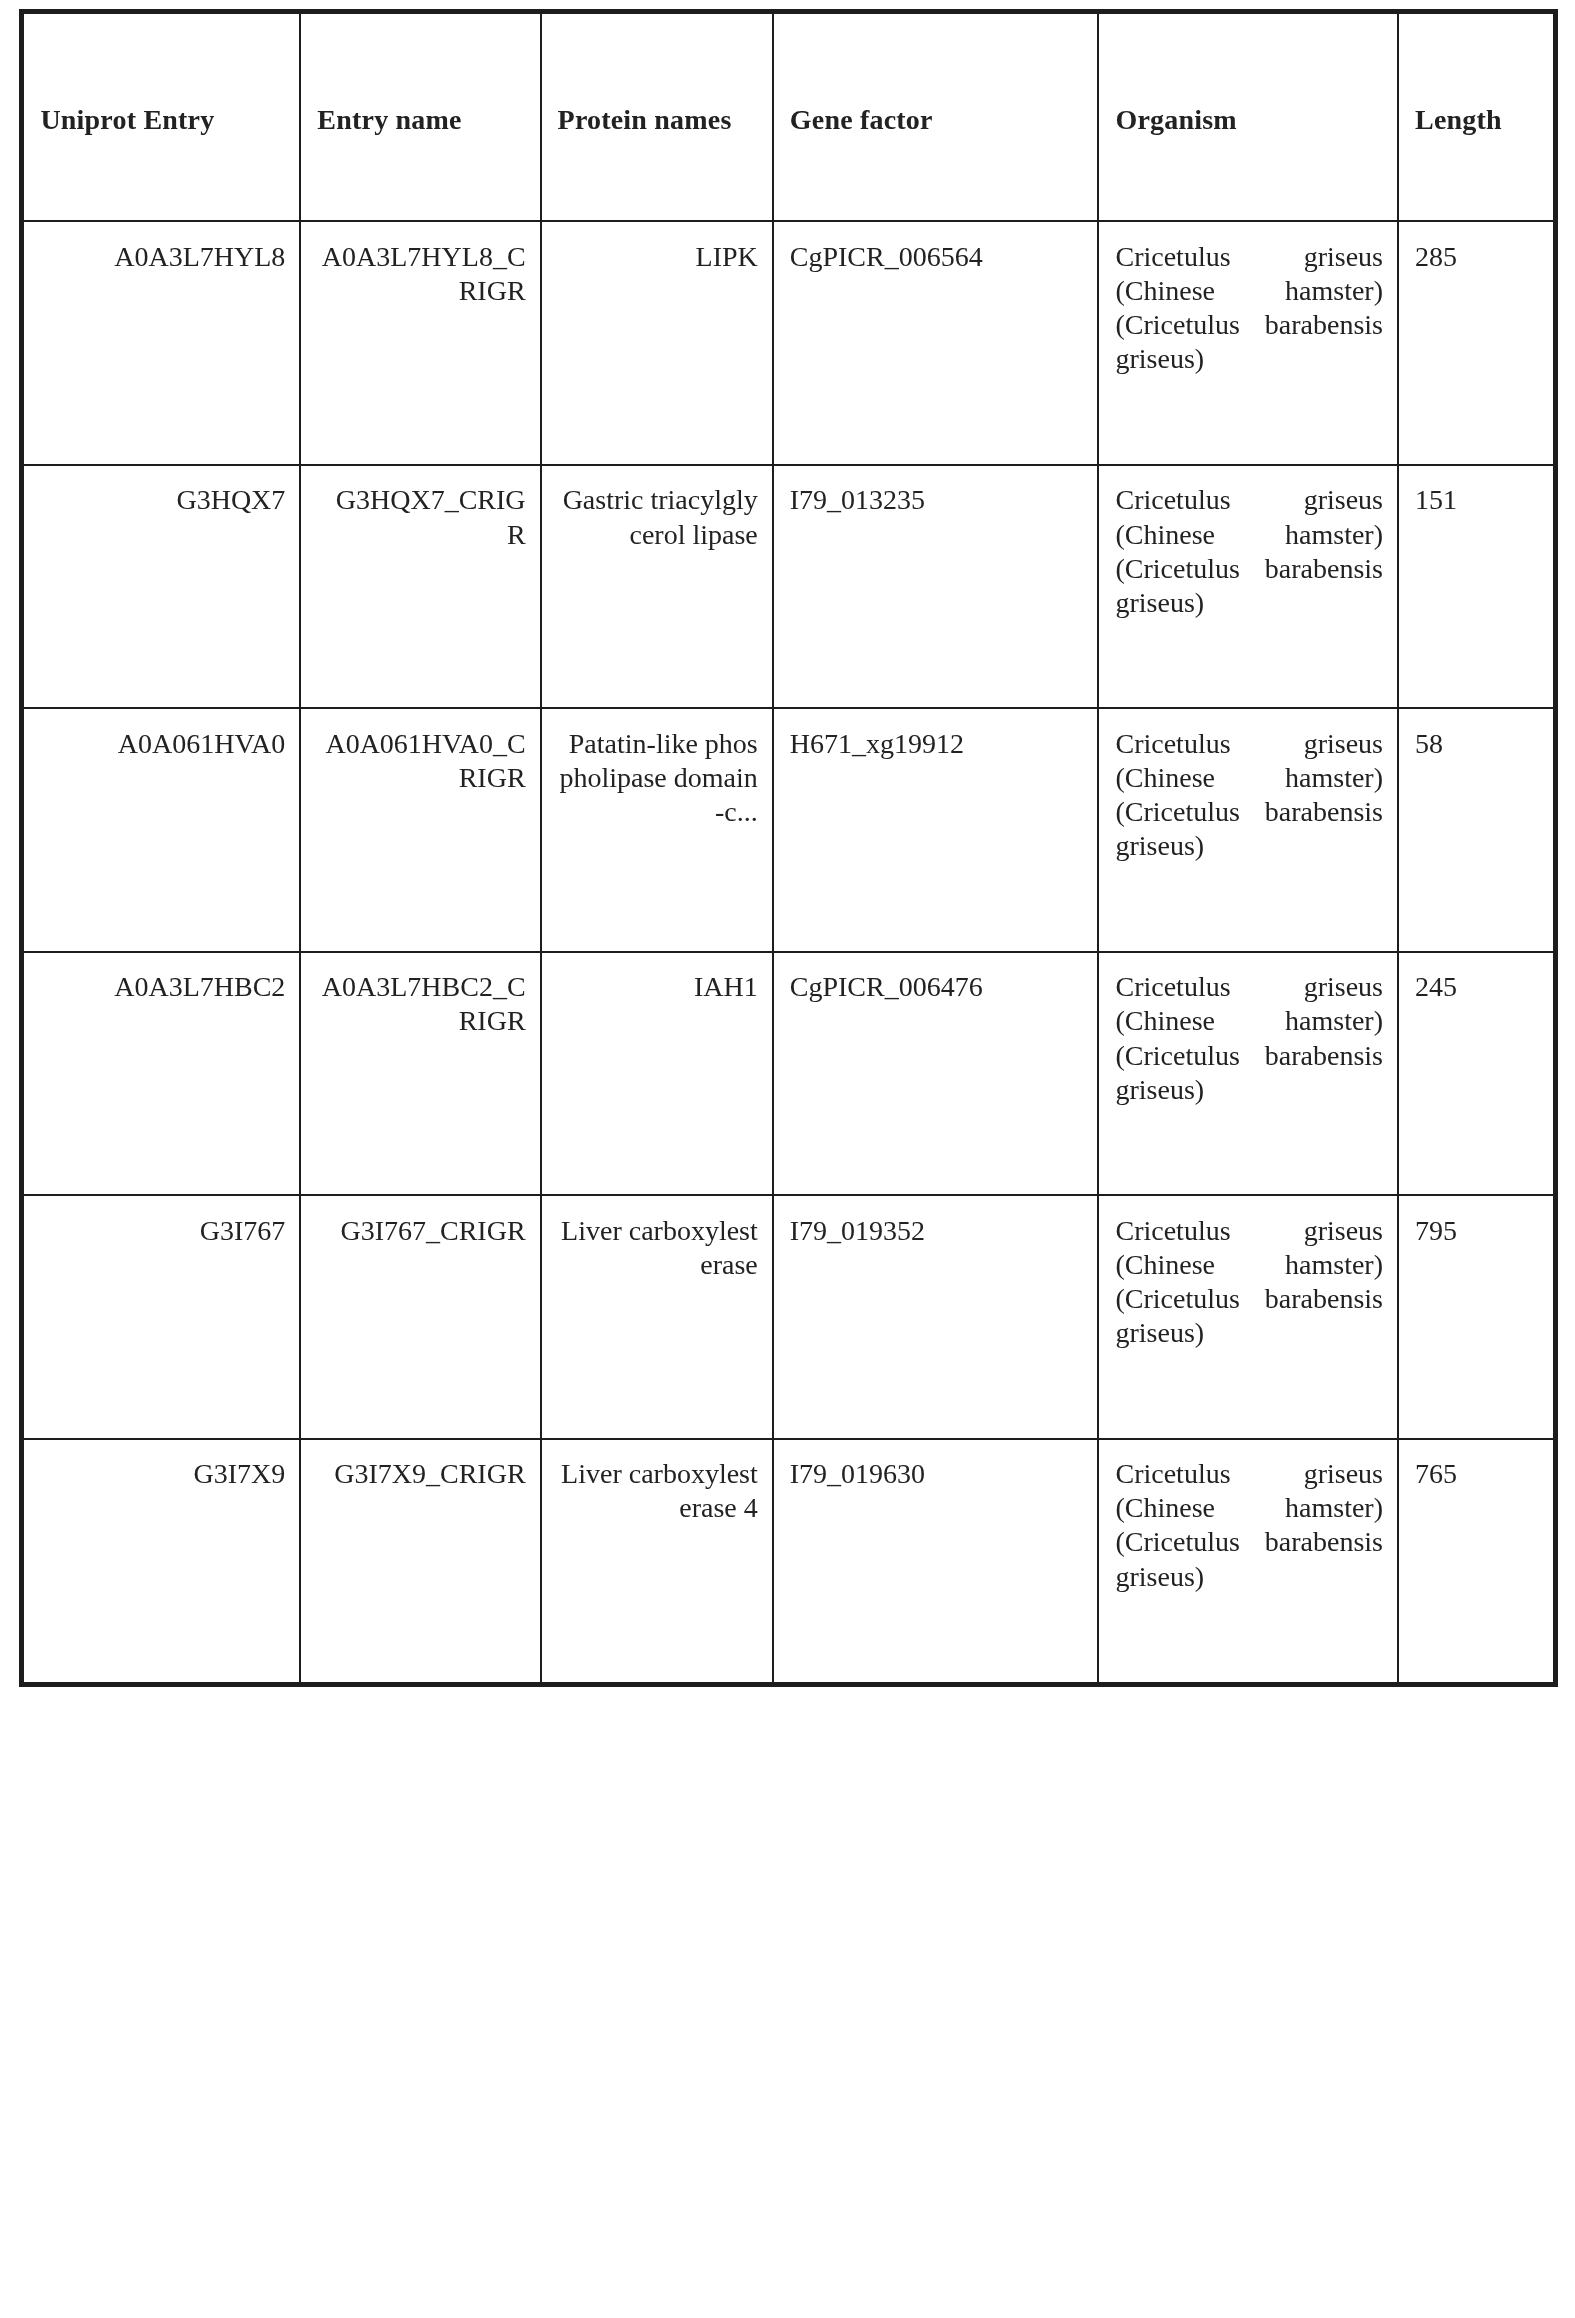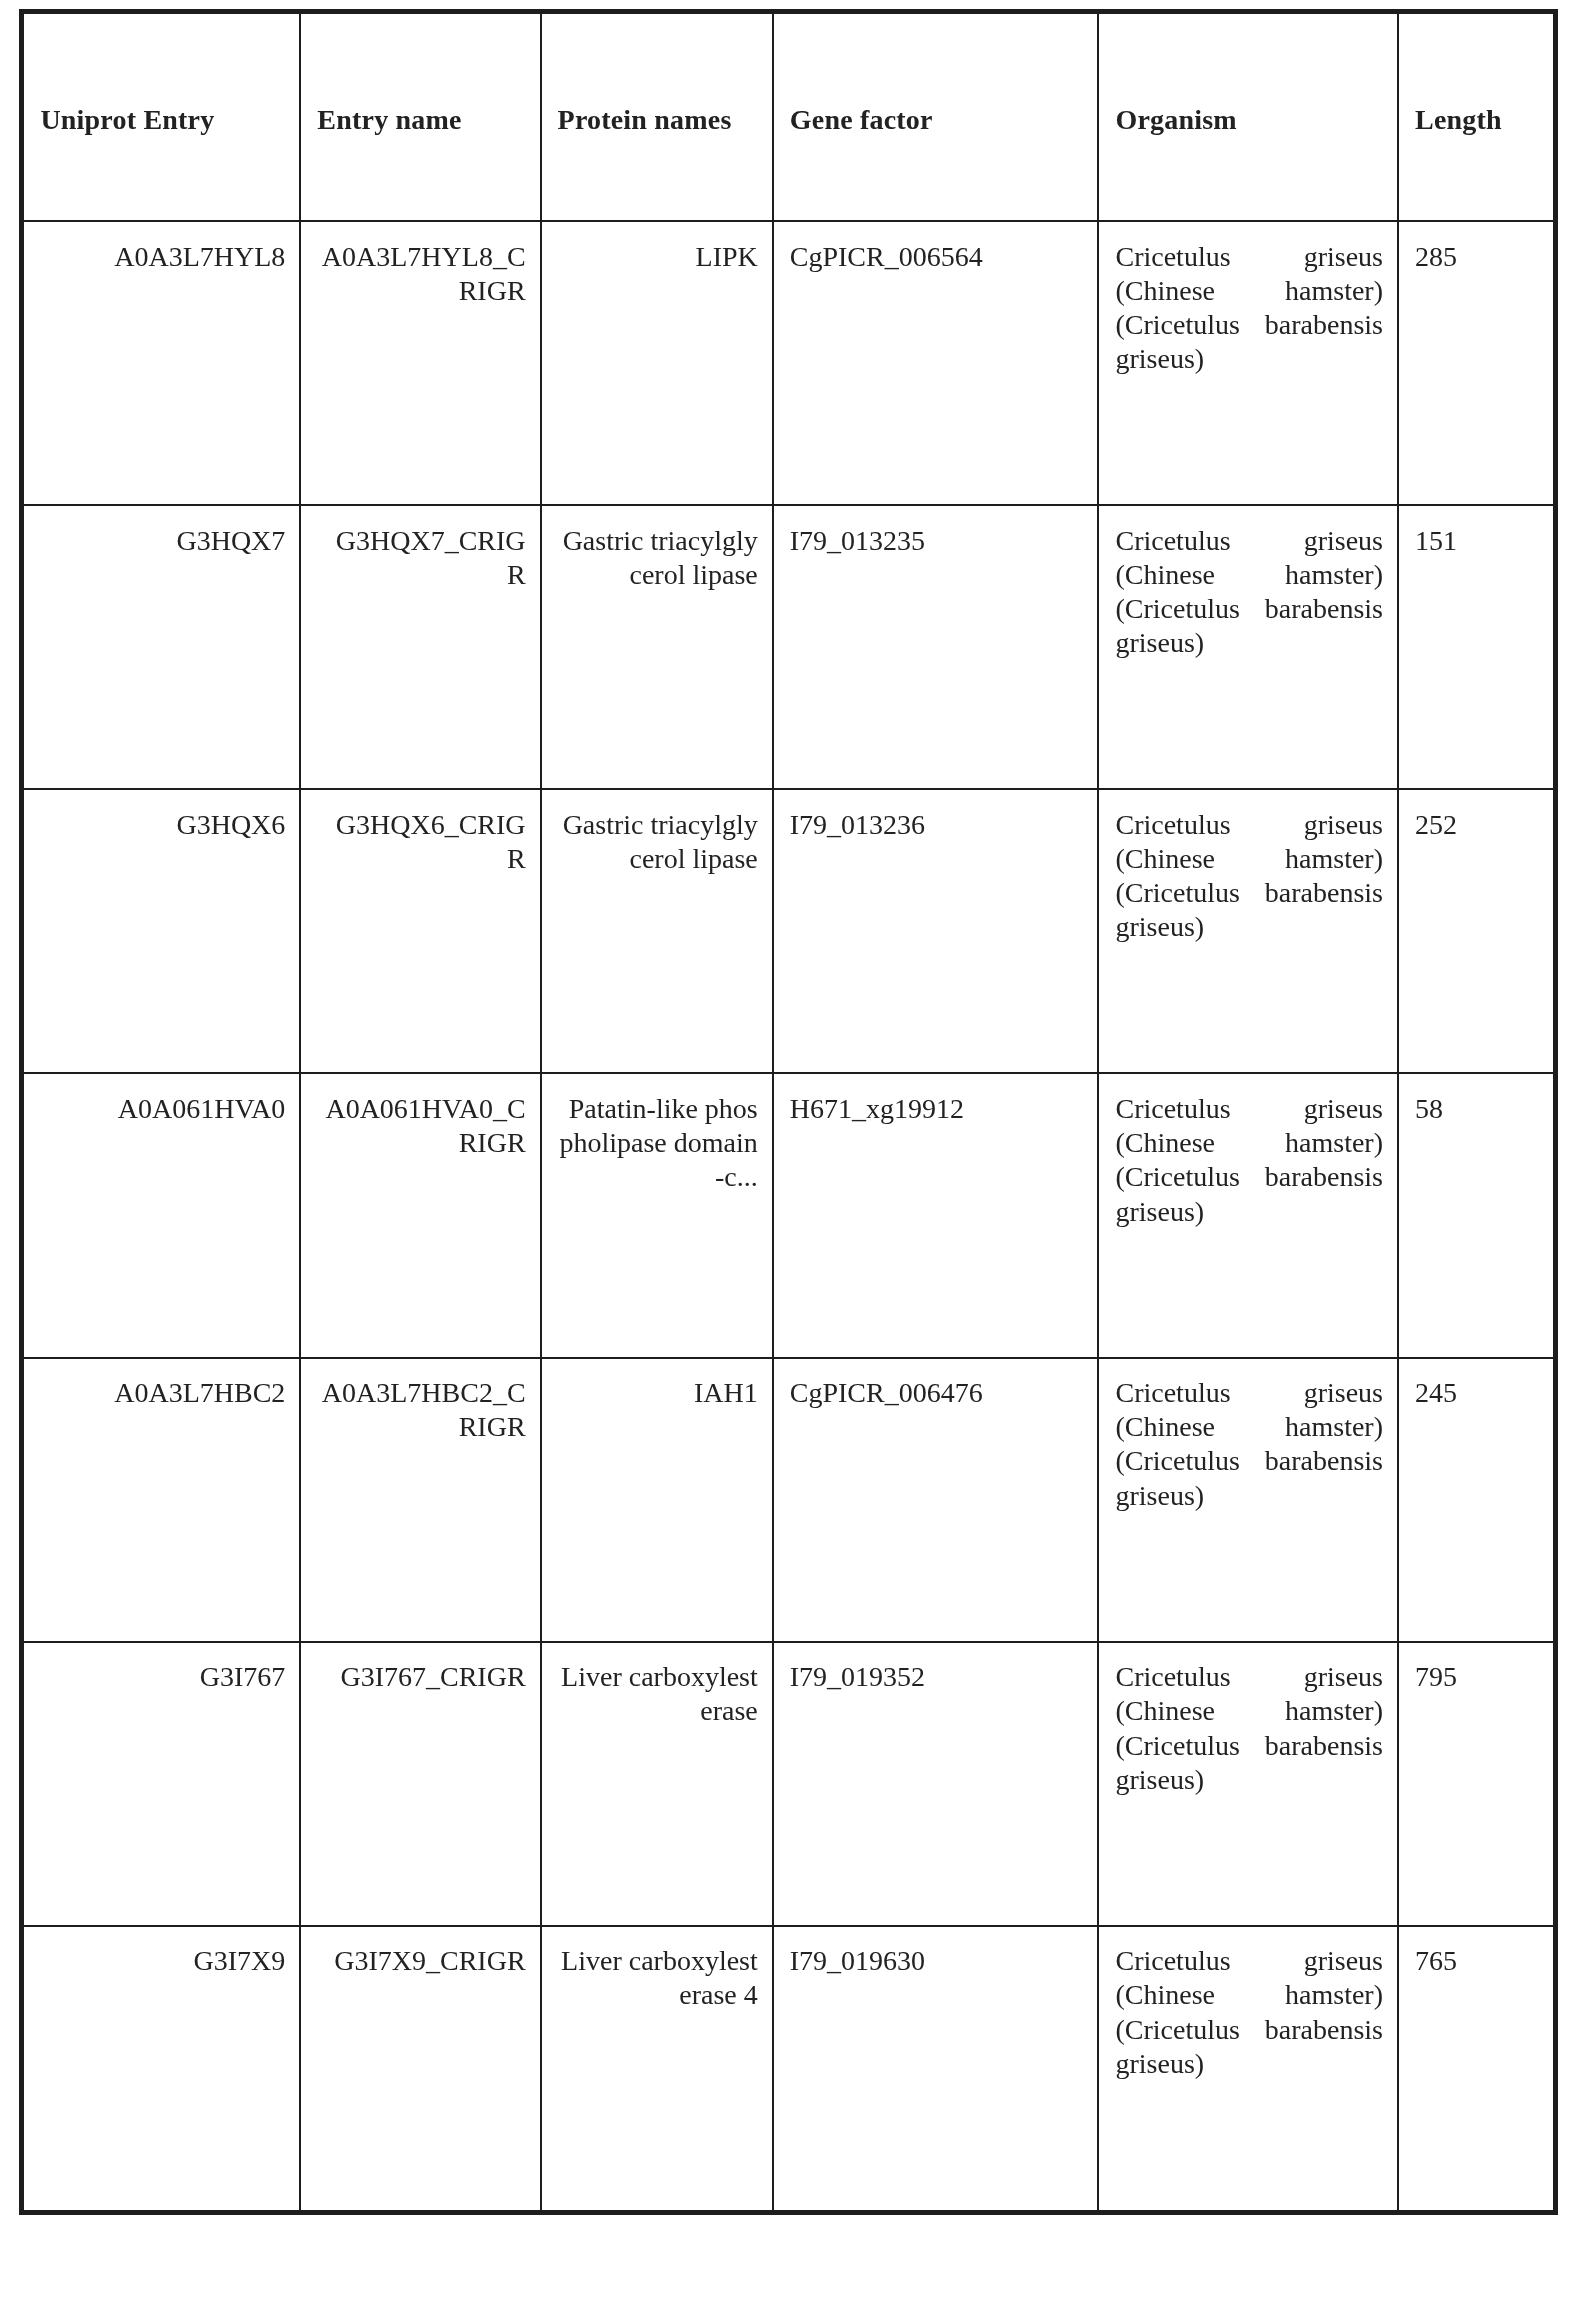--- a/index.html
+++ b/index.html
@@ -14,21 +14,21 @@
     background: #ffffff;
     box-sizing: border-box;
     padding: 8.8px 17.6px 14px 19.4px;
     font-family: "Liberation Serif", "DejaVu Serif", serif;
     color: #222222;
   }
   table.uniprot {
     border-collapse: collapse;
     table-layout: fixed;
     width: 1539px;
-    height: 2206px;
+    height: 1678px;
     border: 5.3px solid #1d1d1d;
     background: #ffffff;
   }
   col.c-uniprot  { width: 277px; }
   col.c-entry    { width: 239px; }
   col.c-protein  { width: 231px; }
   col.c-gene     { width: 324px; }
   col.c-organism { width: 298px; }
   col.c-length   { width: 157px; }
 
@@ -95,28 +95,20 @@
       </tr>
       <tr>
         <td class="entry">G3HQX7</td>
         <td class="entry">G3HQX7_CRIGR</td>
         <td class="protein">Gastric triacylglycerol lipase</td>
         <td class="gene">I79_013235</td>
         <td class="organism">Cricetulus griseus (Chinese hamster) (Cricetulus barabensis griseus)</td>
         <td class="length">151</td>
       </tr>
       <tr>
-        <td class="entry">G3HQX6</td>
-        <td class="entry">G3HQX6_CRIGR</td>
-        <td class="protein">Gastric triacylglycerol lipase</td>
-        <td class="gene">I79_013236</td>
-        <td class="organism">Cricetulus griseus (Chinese hamster) (Cricetulus barabensis griseus)</td>
-        <td class="length">252</td>
-      </tr>
-      <tr>
         <td class="entry">A0A061HVA0</td>
         <td class="entry">A0A061HVA0_CRIGR</td>
         <td class="protein">Patatin-like phospholipase domain-c...</td>
         <td class="gene">H671_xg19912</td>
         <td class="organism">Cricetulus griseus (Chinese hamster) (Cricetulus barabensis griseus)</td>
         <td class="length">58</td>
       </tr>
       <tr>
         <td class="entry">A0A3L7HBC2</td>
         <td class="entry">A0A3L7HBC2_CRIGR</td>

